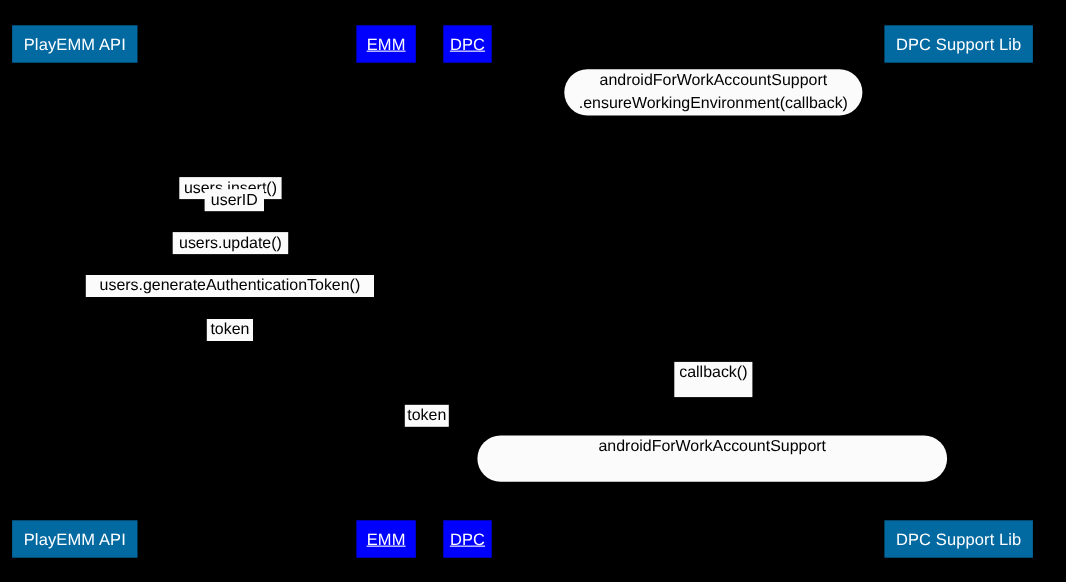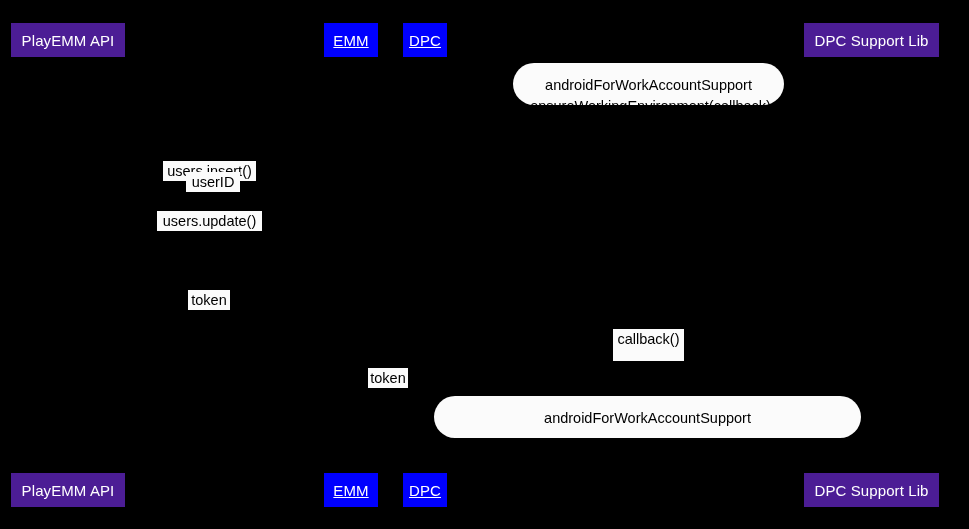--- a/index.html
+++ b/index.html
@@ -25,39 +25,39 @@
     display: flex;
     align-items: center;
     justify-content: center;
     color: #ffffff;
     font-size: 15px;
     line-height: 1;
     letter-spacing: 0.1px;
     white-space: nowrap;
     user-select: none;
   }
-  .participant.green { background: #4c1d95; }
+  .participant.green { background: #0369a1; }
   .participant.blue  { background: #0000ff; text-decoration: underline; }
 
   
   .message {
     position: absolute;
     box-sizing: border-box;
     background: #fbfbfb;
     color: #000000;
     font-size: 14.5px;
     line-height: 20px;
     text-align: center;
     white-space: pre;
     padding: 0 1px;
     user-select: none;
   }
   .message.two-line {
     line-height: 21px;
-    padding-top: 12px;
+    padding-top: 0px;
     border-radius: 21px;
   }
   .message .ln { display: block; }
 </style>
 </head>
 <body>
 
 <div id="diagram">
 
 <div class="participant green" style="left: 11px; top: 23px; width: 114px; height: 34px;">
@@ -81,17 +81,18 @@
     <div class="participant blue" style="left: 403px; top: 473px; width: 44px; height: 34px;">
       <span>DPC</span>
     </div>
     <div class="participant green" style="left: 804px; top: 473px; width: 135px; height: 34px;">
       <span>DPC Support Lib</span>
     </div>
     <div class="message two-line" style="left: 513px; top: 63px; width: 271px; height: 42px;"><span class="ln">androidForWorkAccountSupport</span><span class="ln">.ensureWorkingEnvironment(callback)</span></div>
     <div class="message" style="left: 163px; top: 133px; width: 93px; height: 20px; margin-top: 28px;"><span class="ln">users.insert()</span></div>
     <div class="message" style="left: 186px; top: 172px; width: 54px; height: 20px;"><span class="ln">userID</span></div>
     <div class="message" style="left: 157px; top: 211px; width: 105px; height: 20px;"><span class="ln">users.update()</span></div>
+    <div class="message" style="left: 78px; top: 250px; width: 262px; height: 20px;"><span class="ln">users.generateAuthenticationToken()</span></div>
     <div class="message" style="left: 188px; top: 290px; width: 42px; height: 20px;"><span class="ln">token</span></div>
     <div class="message" style="left: 613px; top: 329px; width: 71px; height: 32px;"><span class="ln">callback()</span></div>
     <div class="message" style="left: 368px; top: 368px; width: 40px; height: 20px;"><span class="ln">token</span></div>
     <div class="message two-line" style="left: 434px; top: 396px; width: 427px; height: 42px;"><span class="ln">androidForWorkAccountSupport</span></div>
   </div>
 
 </body></html>

